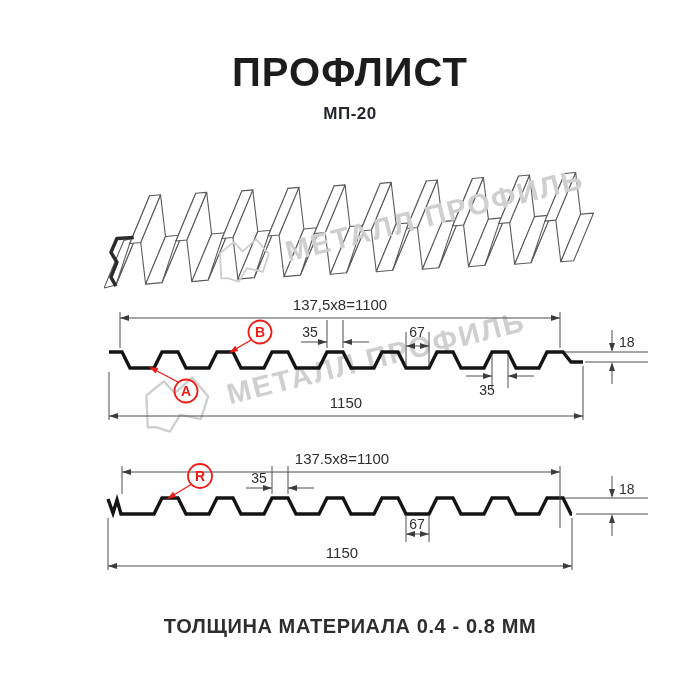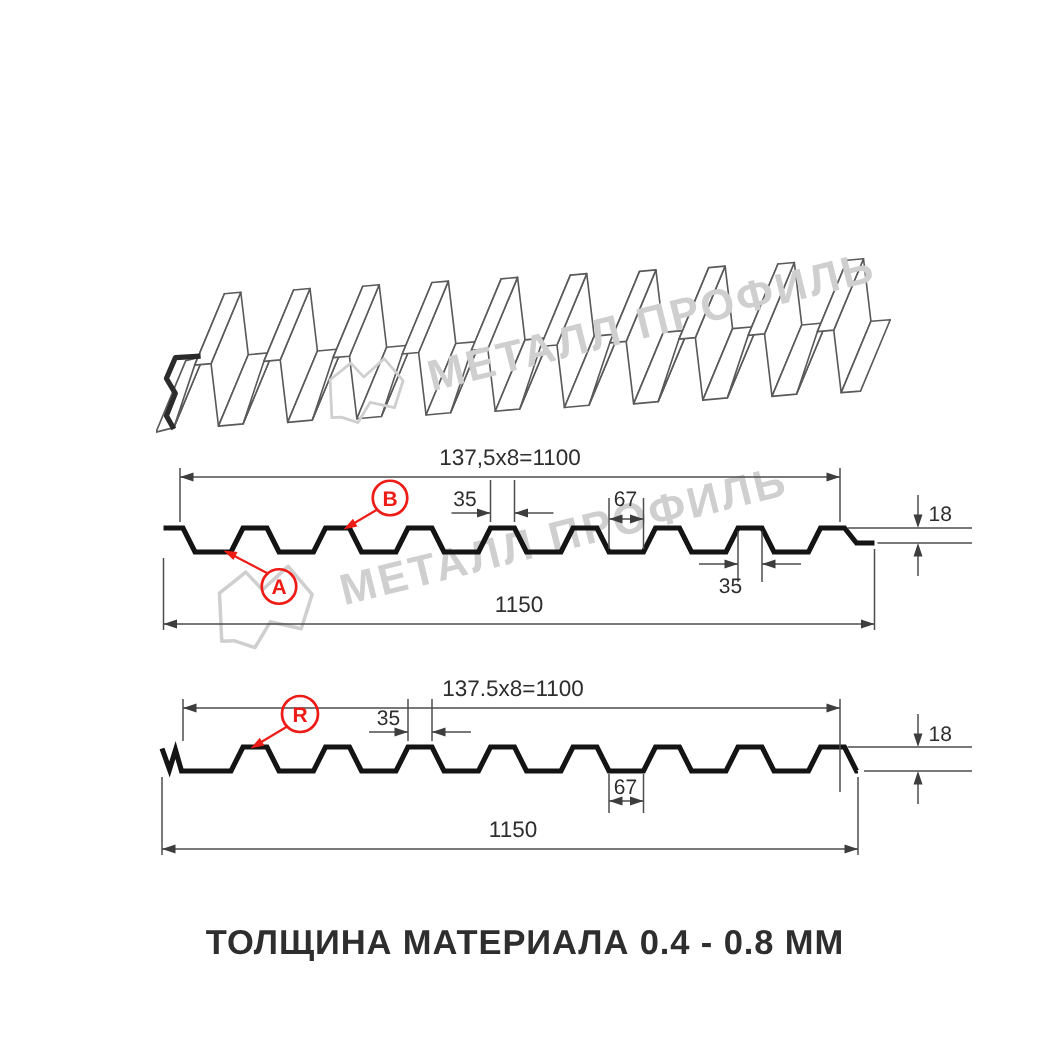--- a/index.html
+++ b/index.html
@@ -30,27 +30,31 @@
   .dimarr{fill:#3d3d3d;stroke:none;}
   .dimtext{font-family:"Liberation Sans",sans-serif;font-size:15px;fill:#2e2e2e;}
   .dimtext.small{font-size:14px;}
   .red-mark circle{fill:none;stroke:#ed1c16;stroke-width:1.8;}
   .red-mark line{stroke:#ed1c16;stroke-width:1.4;}
   .red-mark polygon{fill:#ed1c16;stroke:none;}
   .red-mark text{font-family:"Liberation Sans",sans-serif;font-size:14px;font-weight:bold;
                  fill:#ed1c16;text-anchor:middle;}
   
   .caption{position:absolute;top:615px;left:0;width:700px;text-align:center;z-index:3;
-           font-size:23px;font-weight:600;letter-spacing:.6px;color:#2e2e2e;}
+           font-size:20px;font-weight:600;letter-spacing:.6px;color:#2e2e2e;}
 </style>
 </head>
 <body>
 
 <div class="page">
 
+  <div class="hdr">
+    <h1>ПРОФЛИСТ</h1>
+    <div class="sub">МП-20</div>
+  </div>
 
   <div class="wm" id="wm1">
     <svg width="62" height="52" viewBox="0 0 100 84">
       <polygon points="8,58 16,18 42,6 52,24 78,10 92,38 76,64 52,52 34,70 18,60"></polygon>
     </svg>
     <span class="wmtext">МЕТАЛЛ ПРОФИЛЬ</span>
   </div>
 
   <div class="wm" id="wm2">
     <svg width="80" height="66" viewBox="0 0 100 84">

